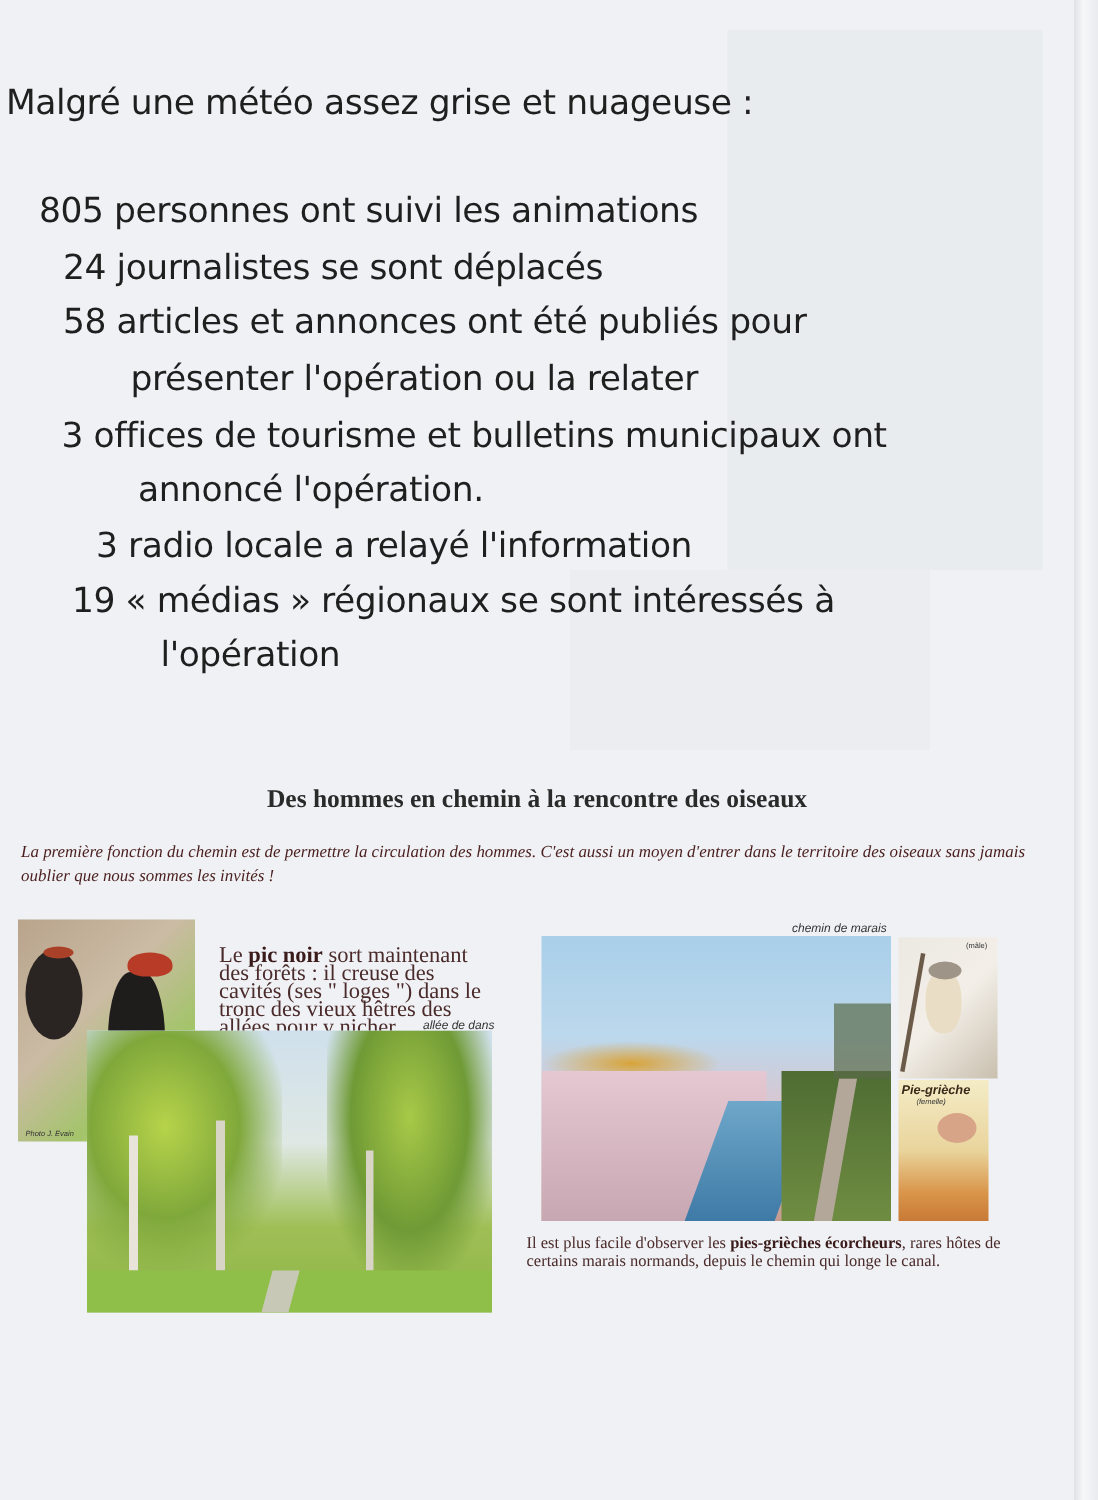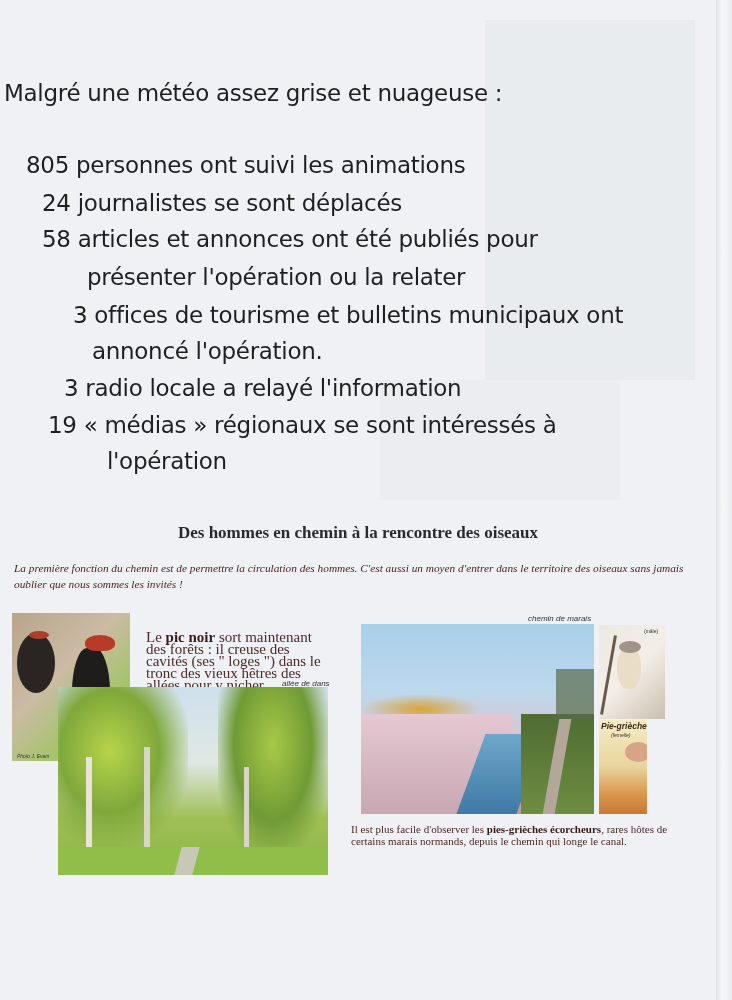--- a/index.html
+++ b/index.html
@@ -5,42 +5,42 @@
     html, body { margin:0; padding:0; }
     body {
       width:732px; height:1000px; position:relative; overflow:hidden;
       background:#eef0f3;
       font-family: "DejaVu Sans", sans-serif;
     }
     .page { position:absolute; left:0; top:0; width:716px; height:1000px; background:#eff1f4; }
     .edge { position:absolute; left:716px; top:0; width:16px; height:1000px; background:linear-gradient(to right,#dfe2e6,#f6f7f8 40%,#e9ebee); }
     .ghost { position:absolute; left:485px; top:20px; width:210px; height:360px; background:#e7e9ec; opacity:.7; }
     .ghost2 { position:absolute; left:380px; top:380px; width:240px; height:120px; background:#e9ebee; opacity:.6; }
-    .comic { position:absolute; font-family:"DejaVu Sans", sans-serif; color:#1f1f1f; font-size:23px; white-space:nowrap; letter-spacing:-0.3px;margin-top:24px; }
+    .comic { position:absolute; font-family:"DejaVu Sans", sans-serif; color:#1f1f1f; font-size:23px; white-space:nowrap; letter-spacing:-0.3px; }
     .title2 { position:absolute; left:0; width:716px; top:523px; text-align:center; font-family:"Liberation Serif", serif; font-weight:bold; font-size:17px; color:#2a2a2a; }
     .intro { position:absolute; left:14px; top:560px; width:690px; font-family:"Liberation Serif", serif; font-style:italic; font-size:11.3px; color:#4a1e1e; line-height:16px; }
     .photo { position:absolute; overflow:hidden; }
     .cap { position:absolute; font-family:"Liberation Sans", sans-serif; font-style:italic; font-size:8px; color:#333; }
     .body-small { position:absolute; font-family:"Liberation Serif", serif; font-size:15px; color:#4a2a2a; line-height:12px; }
     .body-small b { color:#3a1a1a; }
   </style>
 </head>
 <body>
 
 <div class="page"></div>
 <div class="edge"></div>
 <div class="ghost"></div>
 <div class="ghost2"></div>
 
 <div class="comic" style="left:4px;top:56px;">Malgré une météo assez grise et nuageuse :</div>
 <div class="comic" style="left:26px;top:128px;">805 personnes ont suivi les animations</div>
 <div class="comic" style="left:42px;top:166px;">24 journalistes se sont déplacés</div>
 <div class="comic" style="left:42px;top:202px;">58 articles et annonces ont été publiés pour</div>
 <div class="comic" style="left:87px;top:240px;">présenter l'opération ou la relater</div>
-<div class="comic" style="left:73px;top:278px;">3 offices de tourisme et bulletins municipaux ont</div>
+<div class="comic" style="left:41px;top:278px;">3 offices de tourisme et bulletins municipaux ont</div>
 <div class="comic" style="left:92px;top:314px;">annoncé l'opération.</div>
 <div class="comic" style="left:64px;top:351px;">3 radio locale a relayé l'information</div>
 <div class="comic" style="left:48px;top:388px;">19 « médias » régionaux se sont intéressés à</div>
 <div class="comic" style="left:107px;top:424px;">l'opération</div>
 
 <div class="title2">Des hommes en chemin à la rencontre des oiseaux</div>
 <div class="intro">La première fonction du chemin est de permettre la circulation des hommes. C'est aussi un moyen d'entrer dans le territoire des oiseaux sans jamais oublier que nous sommes les invités !</div>
 
 <div class="photo" style="left:12px;top:613px;width:118px;height:148px;background:linear-gradient(135deg,#b9a48c 0%,#cbbba4 40%,#a3c46a 70%,#e7eab0 100%);">
   <div style="position:absolute;left:5px;top:20px;width:38px;height:60px;border-radius:50%;background:#2a2522;"></div>
@@ -77,21 +77,21 @@
   <div style="position:absolute;left:195px;top:45px;width:38px;height:50px;background:#5a6b4a;opacity:.7;"></div>
 </div>
 
 <div class="photo" style="left:599px;top:625px;width:66px;height:94px;background:linear-gradient(135deg,#ece8e2 0%,#f3efe8 50%,#c9bfae 100%);">
   <div style="position:absolute;left:18px;top:22px;width:24px;height:42px;border-radius:45%;background:#e9ddc6;"></div>
   <div style="position:absolute;left:20px;top:16px;width:22px;height:12px;border-radius:50%;background:#9e9488;"></div>
   <div style="position:absolute;left:8px;top:10px;width:3px;height:80px;background:#6c5a48;transform:rotate(10deg);"></div>
   <div class="cap" style="left:45px;top:3px;font-size:5px;font-style:normal;">(mâle)</div>
 </div>
 
-<div class="photo" style="left:599px;top:720px;width:48px;height:94px;background:linear-gradient(to bottom,#f4ecc6 0%,#e9d49c 50%,#d9954a 80%,#c87a36 100%);">
+<div class="photo" style="left:599px;top:720px;width:60px;height:94px;background:linear-gradient(to bottom,#f4ecc6 0%,#e9d49c 50%,#d9954a 80%,#c87a36 100%);">
   <div style="position:absolute;left:26px;top:22px;width:26px;height:20px;border-radius:50%;background:#d8a488;"></div>
   <div class="cap" style="left:2px;top:1px;font-size:8.5px;font-weight:bold;color:#3a2a1a;">Pie-grièche</div>
   <div class="cap" style="left:12px;top:12px;font-size:5px;">(femelle)</div>
 </div>
 
 <div class="body-small" style="left:351px;top:823px;width:320px;font-size:11px;">
   <span>Il est plus facile d'observer les </span><b>pies-grièches écorcheurs</b><span>, rares hôtes de certains marais normands, depuis le chemin qui longe le canal.</span>
 </div>
 
 </body></html>

